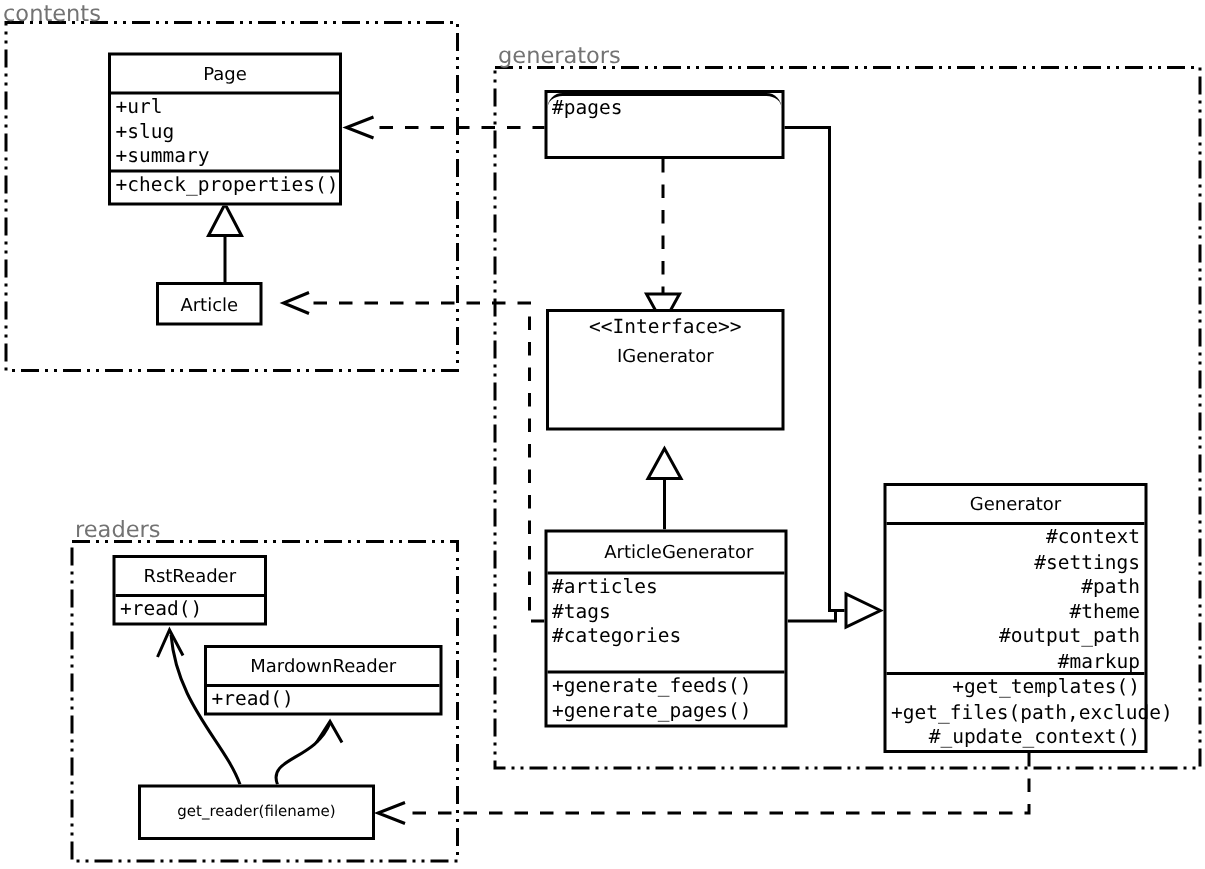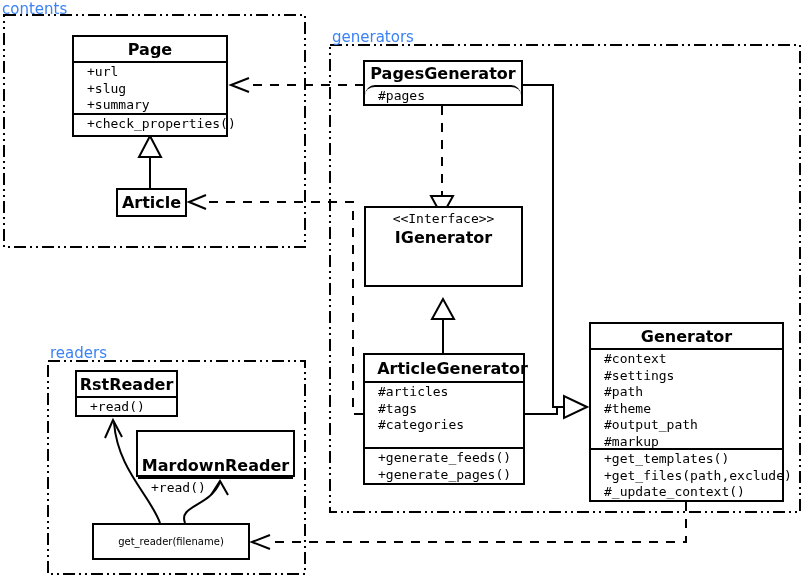--- a/index.html
+++ b/index.html
@@ -3,36 +3,36 @@
 <meta charset="utf-8">
 <style>
   html,body { margin:0; padding:0; background:#ffffff; }
   #canvas {
     position:relative; width:803px; height:579px; background:#ffffff;
     font-family:"DejaVu Sans","Liberation Sans",sans-serif; color:#000;
     overflow:hidden;
   }
   #edges { position:absolute; left:0; top:0; width:803px; height:579px; }
   .pkg-label {
-    position:absolute; font-size:15px; line-height:17px; color:#3b82f6;
+    position:absolute; font-size:15px; line-height:17px; color:#737373;
     background:transparent; white-space:nowrap;
   }
   .cls {
     position:absolute; background:#fff; border:2px solid #000;
     box-sizing:border-box; display:flex; flex-direction:column;
   }
   .cls-title {
     display:flex; align-items:center; justify-content:center;
-    font-weight:bold; font-size:16px; white-space:nowrap; flex:0 0 auto;
+    font-weight:normal; font-size:12px; white-space:nowrap; flex:0 0 auto;
   }
   .stereo {
     text-align:center; font-family:"DejaVu Sans Mono","Liberation Mono",monospace;
     font-size:13px; font-weight:normal; line-height:17px;
   }
-  .sec { border-top:2px solid #000; padding:1px 13px; box-sizing:border-box; flex:0 0 auto; }
+  .sec { border-top:2px solid #000; padding:1px 3px; box-sizing:border-box; flex:0 0 auto; }
   .m {
     font-family:"DejaVu Sans Mono","Liberation Mono",monospace;
     font-size:13px; line-height:16.5px; white-space:pre;
   }
   .plainbox {
     position:absolute; background:#fff; border:2px solid #000; box-sizing:border-box;
     display:flex; align-items:center; justify-content:center;
     font-size:10px; white-space:nowrap;
   }
 </style>
@@ -87,26 +87,25 @@
     <div class="sec" style="height:52px;">
       <div class="m">+url</div>
       <div class="m">+slug</div>
       <div class="m">+summary</div>
     </div>
     <div class="sec" style="flex:1 1 auto;">
       <div class="m">+check_properties()</div>
     </div>
   </div>
 
-  <div class="cls" style="left:116px; top:188px; width:71px; height:29px;">
+  <div class="cls" style="left:104px; top:188px; width:71px; height:29px;">
     <div class="cls-title" style="flex:1 1 auto;">Article</div>
   </div>
 
   <div class="cls" style="left:363px; top:60px; width:160px; height:46px;">
-    <div class="cls-title" style="height:23px;">PagesGenerator</div>
     <div class="sec" style="flex:1 1 auto;border-radius:10px;">
       <div class="m">#pages</div>
     </div>
   </div>
 
   <div class="cls" style="left:364px; top:206px; width:159px; height:81px;">
     <div style="height:41px; padding-top:2px;">
       <div class="stereo">&lt;&lt;Interface&gt;&gt;</div>
       <div class="cls-title" style="height:20px;">IGenerator</div>
     </div>
@@ -118,21 +117,21 @@
       <div class="m">#articles</div>
       <div class="m">#tags</div>
       <div class="m">#categories</div>
     </div>
     <div class="sec" style="flex:1 1 auto;">
       <div class="m">+generate_feeds()</div>
       <div class="m">+generate_pages()</div>
     </div>
   </div>
 
-  <div class="cls" style="left:589px; top:322px; width:195px; height:180px;">
+  <div class="cls" style="left:589px; top:322px; width:176px; height:180px;text-align:right;">
     <div class="cls-title" style="height:24px;">Generator</div>
     <div class="sec" style="height:100px;">
       <div class="m">#context</div>
       <div class="m">#settings</div>
       <div class="m">#path</div>
       <div class="m">#theme</div>
       <div class="m">#output_path</div>
       <div class="m">#markup</div>
     </div>
     <div class="sec" style="flex:1 1 auto;">
@@ -143,21 +142,21 @@
   </div>
 
   <div class="cls" style="left:75px; top:370px; width:103px; height:47px;">
     <div class="cls-title" style="height:24px;">RstReader</div>
     <div class="sec" style="flex:1 1 auto;">
       <div class="m">+read()</div>
     </div>
   </div>
 
   <div class="cls" style="left:136px; top:430px; width:159px; height:47px;">
-    <div class="cls-title" style="height:24px;margin-top:21px;">MardownReader</div>
+    <div class="cls-title" style="height:24px;">MardownReader</div>
     <div class="sec" style="flex:1 1 auto;">
       <div class="m">+read()</div>
     </div>
   </div>
 
   <div class="plainbox" style="left:92px; top:523px; width:158px; height:37px;">
     <span>get_reader(filename)</span>
   </div>
 
 </div>

